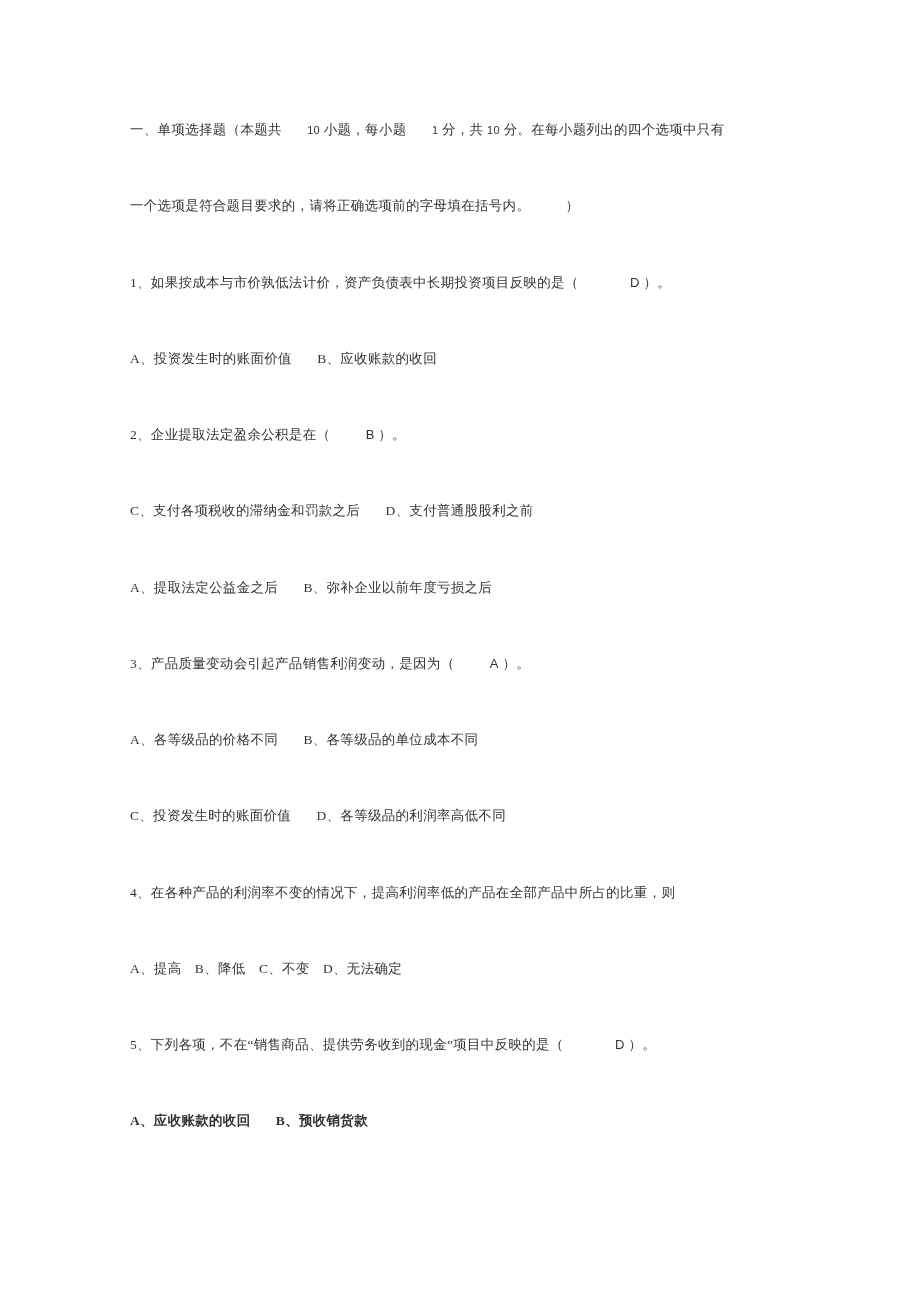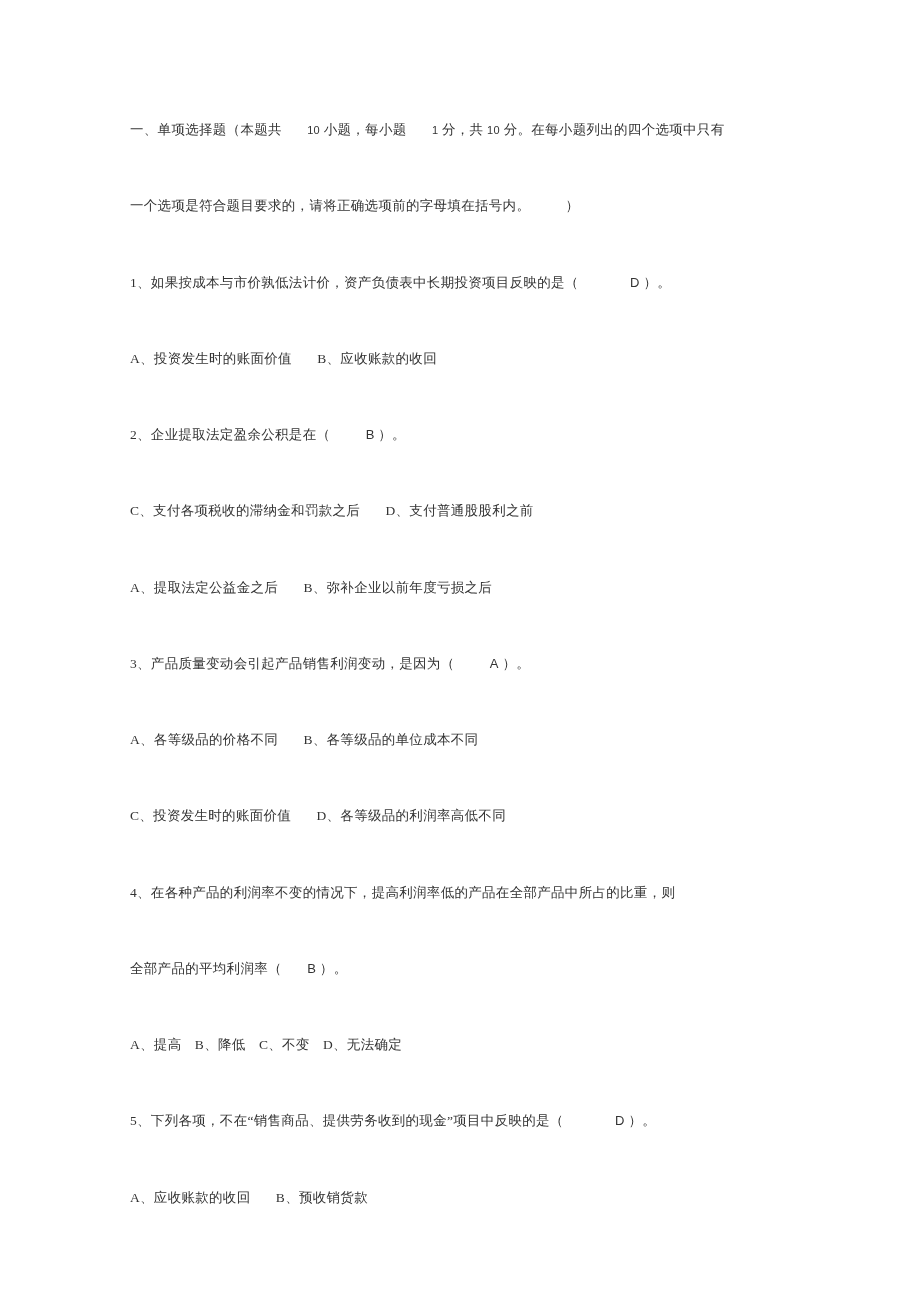--- a/index.html
+++ b/index.html
@@ -14,20 +14,21 @@
     color: #333333;
     font-size: 13.5px;
     line-height: 1.5;
   }
   .line {
     margin-bottom: 56px;
     letter-spacing: 0.3px;
   }
   .line:last-child {
     margin-bottom: 16px;
+    font-weight: bold;
   }
   .seg {
     display: inline;
   }
   .gap-s { display: inline-block; width: 18px; }
   .gap-m { display: inline-block; width: 28px; }
   .gap-l { display: inline-block; width: 44px; }
   .num {
     font-family: Arial, sans-serif;
     font-size: 11px;
@@ -103,26 +104,20 @@
   <div class="line">
     <span class="seg">C、投资发生时的账面价值</span>
     <span class="gap-s"></span>
     <span class="seg">D、各等级品的利润率高低不同</span>
   </div>
 
   <div class="line">
     <span class="seg">4、在各种产品的利润率不变的情况下，提高利润率低的产品在全部产品中所占的比重，则</span>
   </div>
   <div class="line">
-    <span class="seg">全部产品的平均利润率（</span>
-    <span class="gap-s"></span>
-    <span class="seg opt">B</span>
-    <span class="seg">）。</span>
-  </div>
-  <div class="line">
     <span class="seg">A、提高</span>
     <span style="display:inline-block;width:6px;"></span>
     <span class="seg">B、降低</span>
     <span style="display:inline-block;width:6px;"></span>
     <span class="seg">C、不变</span>
     <span style="display:inline-block;width:6px;"></span>
     <span class="seg">D、无法确定</span>
   </div>
 
   <div class="line">

